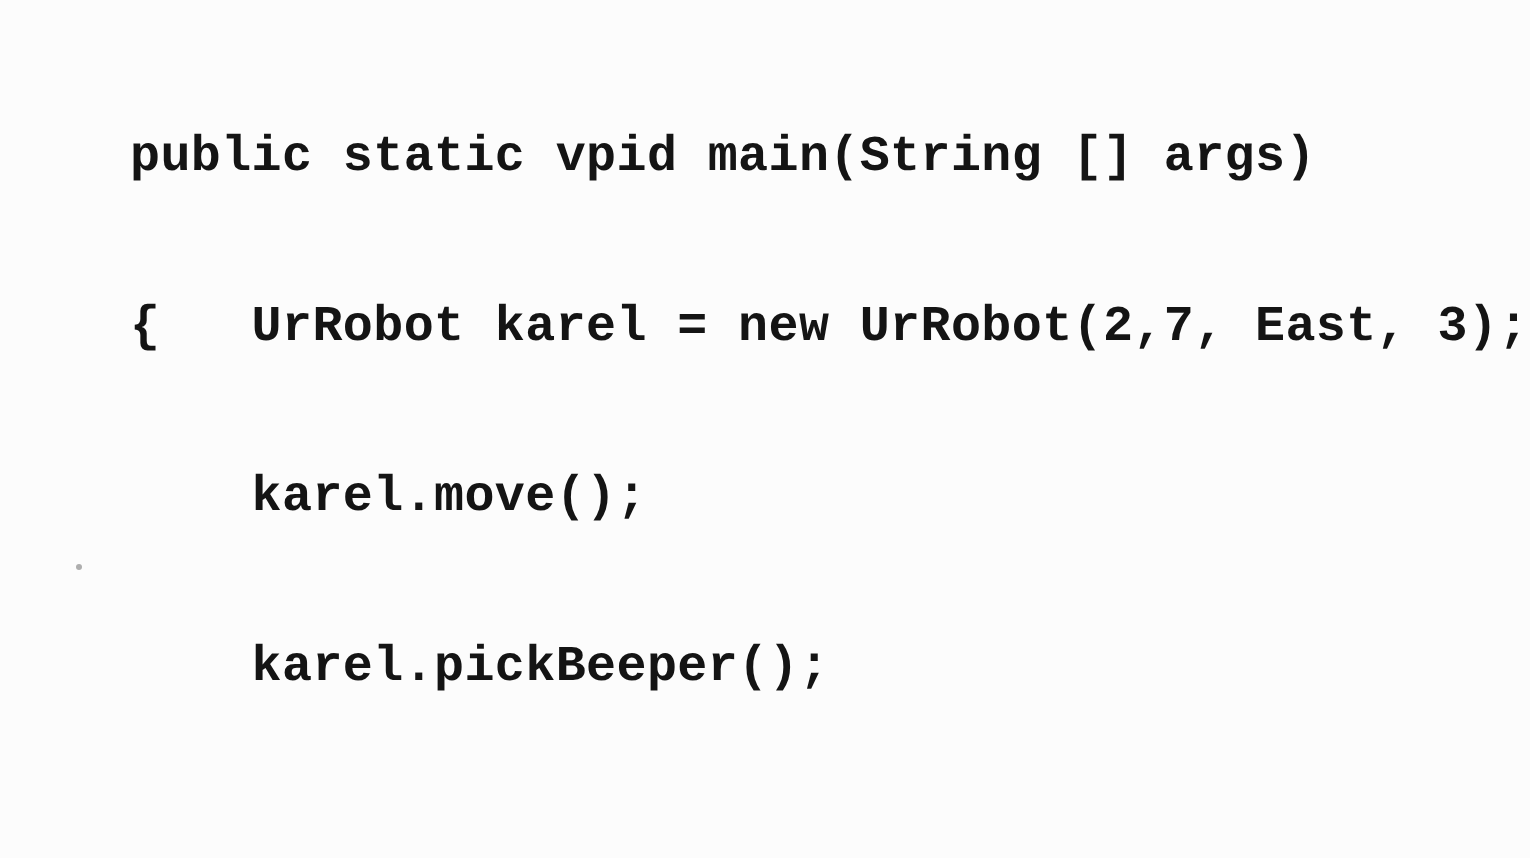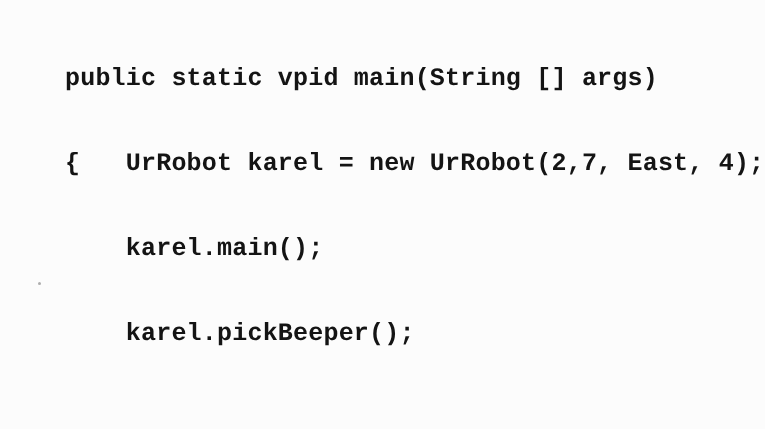--- a/index.html
+++ b/index.html
@@ -45,22 +45,22 @@
     opacity: 0.8;
   }
 </style>
 </head>
 <body>
 
 <div class="page">
   <div class="scan-speck"></div>
   <div class="code-listing">
     <div class="code-line">public static vpid main(String [] args)</div>
-    <div class="code-line">{   UrRobot karel = new UrRobot(2,7, East, 4);</div>
-    <div class="code-line">    karel.main();</div>
+    <div class="code-line">{   UrRobot karel = new UrRobot(2,7, East, 3);</div>
+    <div class="code-line">    karel.move();</div>
     <div class="code-line">    karel.pickBeeper();</div>
     
     
     
     
     
     
     
     
     

